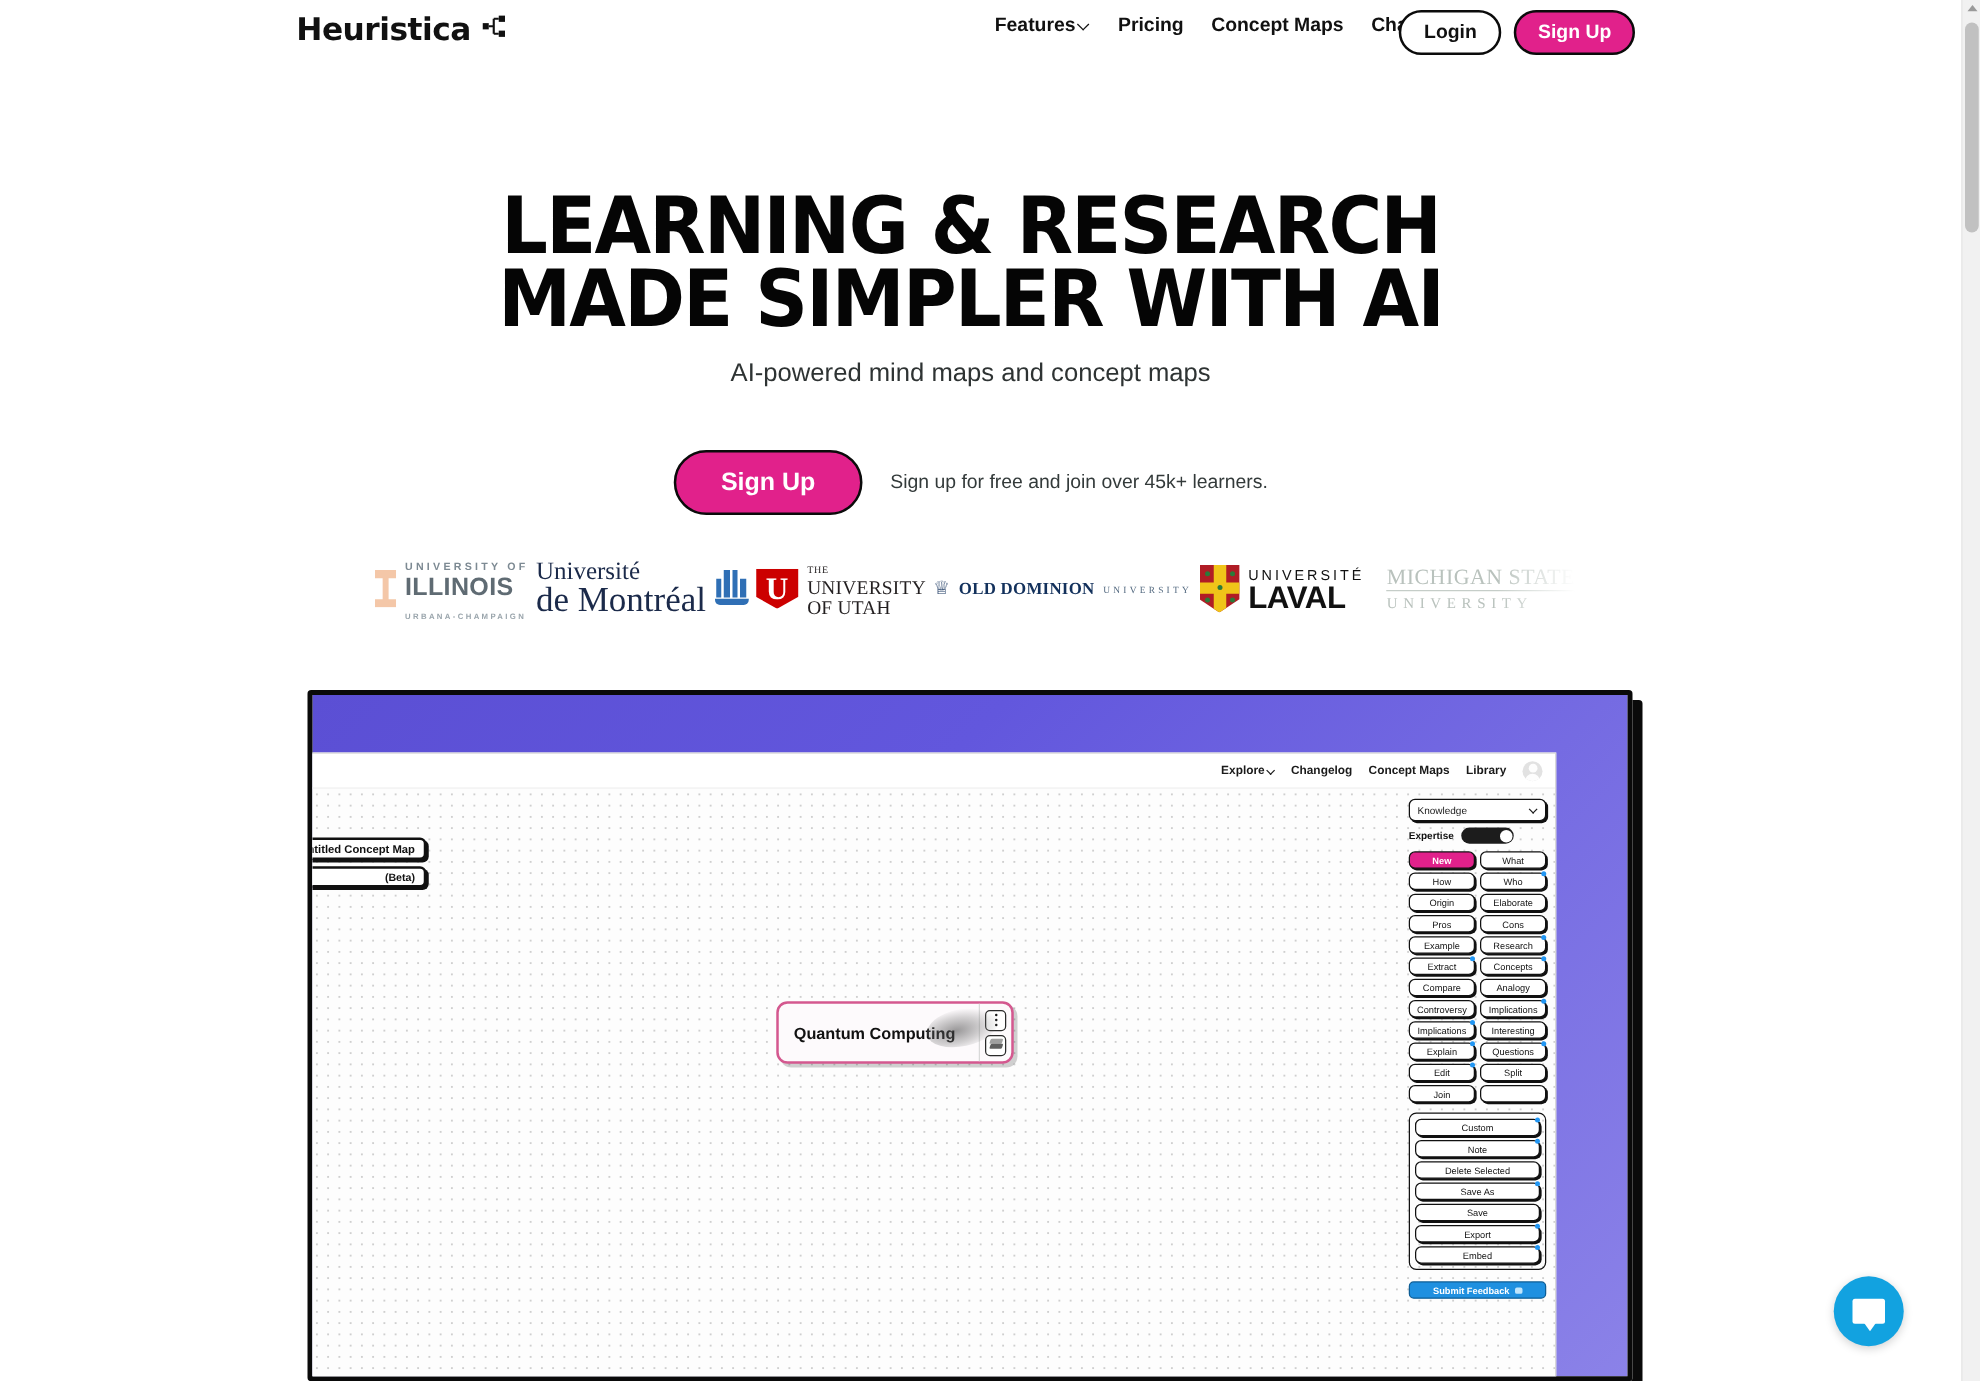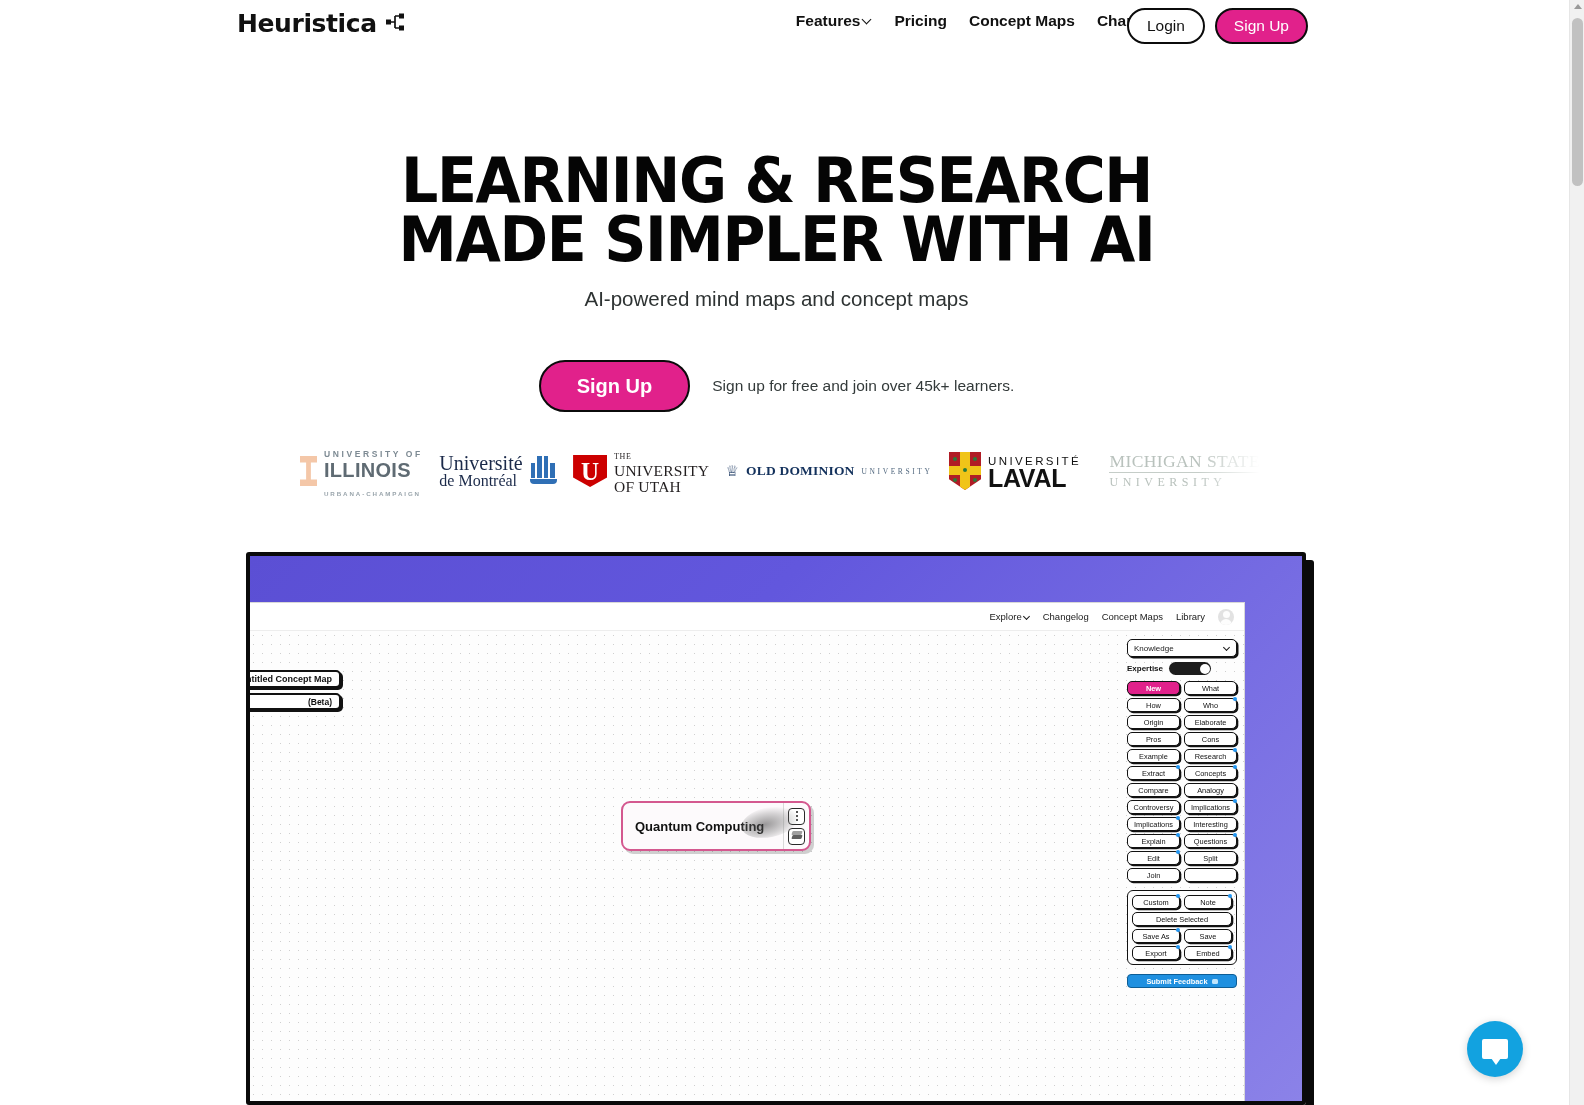--- a/index.html
+++ b/index.html
@@ -57,21 +57,21 @@
     width: 6px; height: 6px; border-right: 1.8px solid #111; border-bottom: 1.8px solid #111;
     transform: rotate(45deg);
   }
 
   #nav-actions {
     position: absolute; right: 261px; top: 8px;
     display: flex; align-items: center; gap: 10px;
   }
   .pill {
     border: 2.5px solid #0b0b0b; border-radius: 999px;
-    font-size: 15.5px; font-weight: 400; cursor: pointer;
+    font-size: 15.5px; font-weight: 700; cursor: pointer;
     display: inline-flex; align-items: center; justify-content: center;
     line-height: 1;
   }
   #login-button { background: #fff; color: #111; padding: 8px 18px; }
   #signup-nav-button { background: #e1218b; color: #fff; padding: 8px 17px; }
 
   
   #hero-heading {
     position: absolute; top: 152px; left: 0; width: 1553px;
     text-align: center;
@@ -113,21 +113,21 @@
     width: 17px; height: 30px; background: #f4c7a8;
     clip-path: polygon(0 0,100% 0,100% 22%,64% 22%,64% 78%,100% 78%,100% 100%,0 100%,0 78%,36% 78%,36% 22%,0 22%);
   }
   .ill-txt { line-height: 1.08; }
   .ill-top { font-size: 8.5px; letter-spacing: 2.6px; color: #7d8a93; font-weight: 600; }
   .ill-mid { font-size: 20px; letter-spacing: 0.3px; color: #5f6b73; font-weight: 700; margin-top: 26px; }
   .ill-bot { font-size: 6.2px; letter-spacing: 1.9px; color: #9aa5ac; font-weight: 600; }
 
   .mtl-txt { font-family: "Liberation Serif", serif; color: #1b2a4a; line-height: 1.02; }
   .mtl-l1 { font-size: 20px; }
-  .mtl-l2 { font-size: 16px; text-align: right; }
+  .mtl-l2 { font-size: 28px; text-align: right; }
   .mtl-mark { width: 27px; height: 30px; position: relative; }
   .mtl-mark i {
     position: absolute; bottom: 8px; width: 4.5px; background: #2f6fb5; display: block;
   }
   .mtl-mark i:nth-child(1) { left: 1px;  height: 15px; }
   .mtl-mark i:nth-child(2) { left: 7.5px; height: 22px; }
   .mtl-mark i:nth-child(3) { left: 14px;  height: 22px; }
   .mtl-mark i:nth-child(4) { left: 20.5px; height: 15px; }
   .mtl-mark u {
     position: absolute; bottom: 2px; left: 0; width: 27px; height: 5px;
@@ -194,21 +194,21 @@
     background: #ffffff;
     border: 1px solid #d8d8d8;
     overflow: hidden;
   }
   #app-topbar {
     position: absolute; top: 0; left: 0; width: 997px; height: 28px;
     background: #fff; border-bottom: 1px solid #ededed;
     display: flex; align-items: center; justify-content: flex-end; gap: 13px;
     padding-right: 12px;
   }
-  .app-nav-link { font-size: 9.5px; font-weight: 400; color: #1a1a1a; cursor: pointer;
+  .app-nav-link { font-size: 9.5px; font-weight: 700; color: #1a1a1a; cursor: pointer;
                   display: flex; align-items: center; gap: 2px; }
   .chev-s { width: 6px; height: 6px; position: relative; }
   .chev-s::after { content:""; position:absolute; left:0; top:0; width:4px; height:4px;
                    border-right:1.3px solid #1a1a1a; border-bottom:1.3px solid #1a1a1a;
                    transform: rotate(45deg); }
   #app-avatar {
     width: 16px; height: 16px; border-radius: 50%; background: #e2e2e2;
     position: relative; overflow: hidden;
   }
   #app-avatar::before { content:""; position:absolute; left:4.5px; top:2.5px; width:7px; height:7px;
@@ -301,21 +301,21 @@
     font-size: 7.4px; color: #111; cursor: pointer; box-shadow: 1.3px 1.3px 0 #111;
   }
   .tool-btn.active { background: #e1218b; color: #fff; font-weight: 700; }
   .tool-btn.wide { grid-column: 1 / -1; }
   .tool-btn .badge {
     position: absolute; right: -1px; top: -2px; width: 4px; height: 4px;
     border-radius: 50%; background: #2196f3;
   }
   #grouped-actions {
     border: 1.6px solid #111; border-radius: 6px; padding: 4px; margin-top: 4px;
-    display: grid; grid-template-columns: 1fr 1fr; gap: 3px 4px;
+    display: grid; grid-template-columns: 1fr; gap: 3px 4px;
     background: transparent;
     text-align: center;
   }
   #submit-feedback-button {
     margin-top: 5px; height: 14px; background: #1f90e0; border: 1.4px solid #0d5d95;
     border-radius: 4px; display: flex; align-items: center; justify-content: center; gap: 4px;
     font-size: 7.4px; font-weight: 700; color: #fff; cursor: pointer;
   }
   .fb-bubble { width: 6px; height: 5px; background: #bfe4fb; border-radius: 1.5px; display: block; }
 

